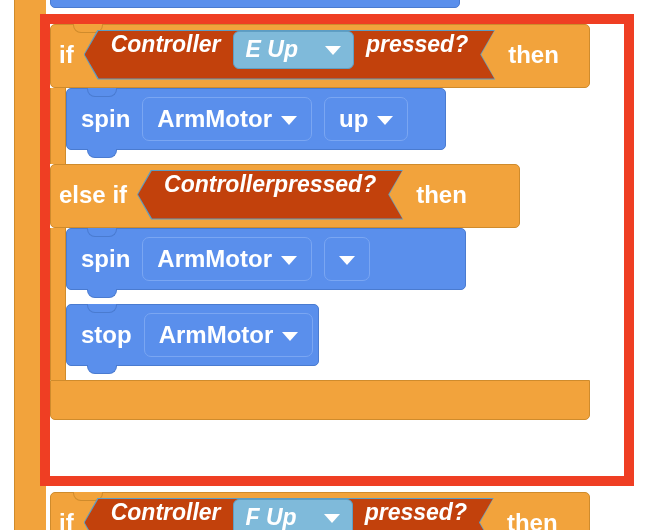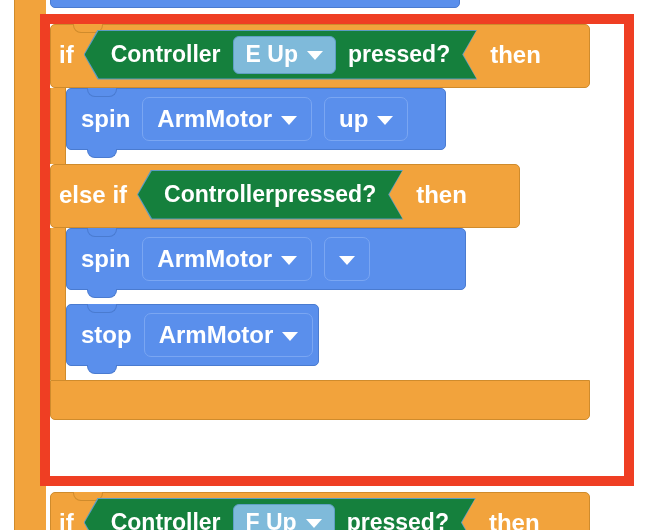--- a/index.html
+++ b/index.html
@@ -99,49 +99,50 @@
   }
   .clause-label.then {
     margin-left: 13px;
     margin-right: 0;
   }
 
   
   .hexblock {
     position: relative;
     display: inline-flex;
-    align-items: center;
+    align-items: flex-start;
     height: 48px;
-    background: #15803d;
+    background: #c2410c;
     color: #ffffff;
     font-size: 23px;
     font-weight: 700;
     padding: 0 26px;
     -webkit-clip-path: polygon(14px 0, 100% 0, calc(100% - 14px) 50%, 100% 100%, 14px 100%, 0 50%);
     clip-path: polygon(14px 0, 100% 0, calc(100% - 14px) 50%, 100% 100%, 14px 100%, 0 50%);
     box-sizing: border-box;
     white-space: nowrap;
+    font-style: italic;
   }
   
   .hexwrap {
     position: relative;
     display: inline-flex;
     padding: 1px;
     background: #5c9cc4;
     -webkit-clip-path: polygon(14px 0, 100% 0, calc(100% - 14px) 50%, 100% 100%, 14px 100%, 0 50%);
     clip-path: polygon(14px 0, 100% 0, calc(100% - 14px) 50%, 100% 100%, 14px 100%, 0 50%);
   }
 
   .hex-text { white-space: nowrap; }
 
   
   .field {
     display: inline-flex;
     align-items: center;
-    gap: 9px;
+    gap: 27px;
     background: #7fbada;
     border: 1px solid #5f9fc4;
     border-radius: 6px;
     padding: 5px 12px;
     margin: 0 12px;
     box-sizing: border-box;
     height: 38px;
     white-space: nowrap;
   }
 

